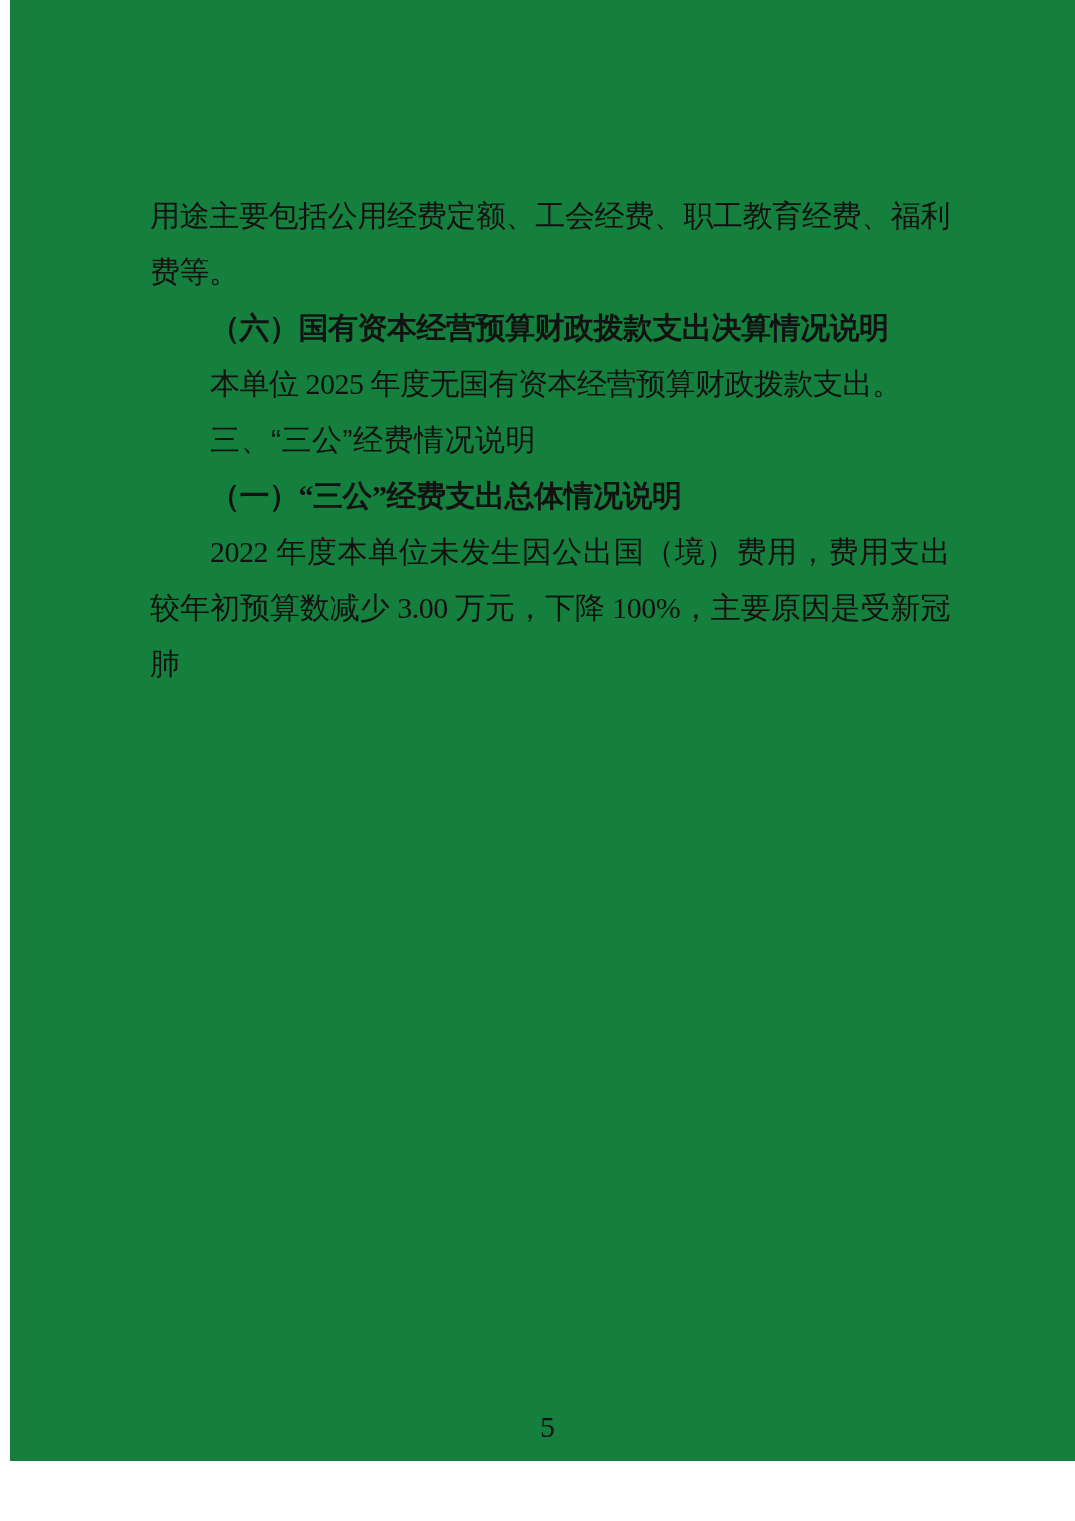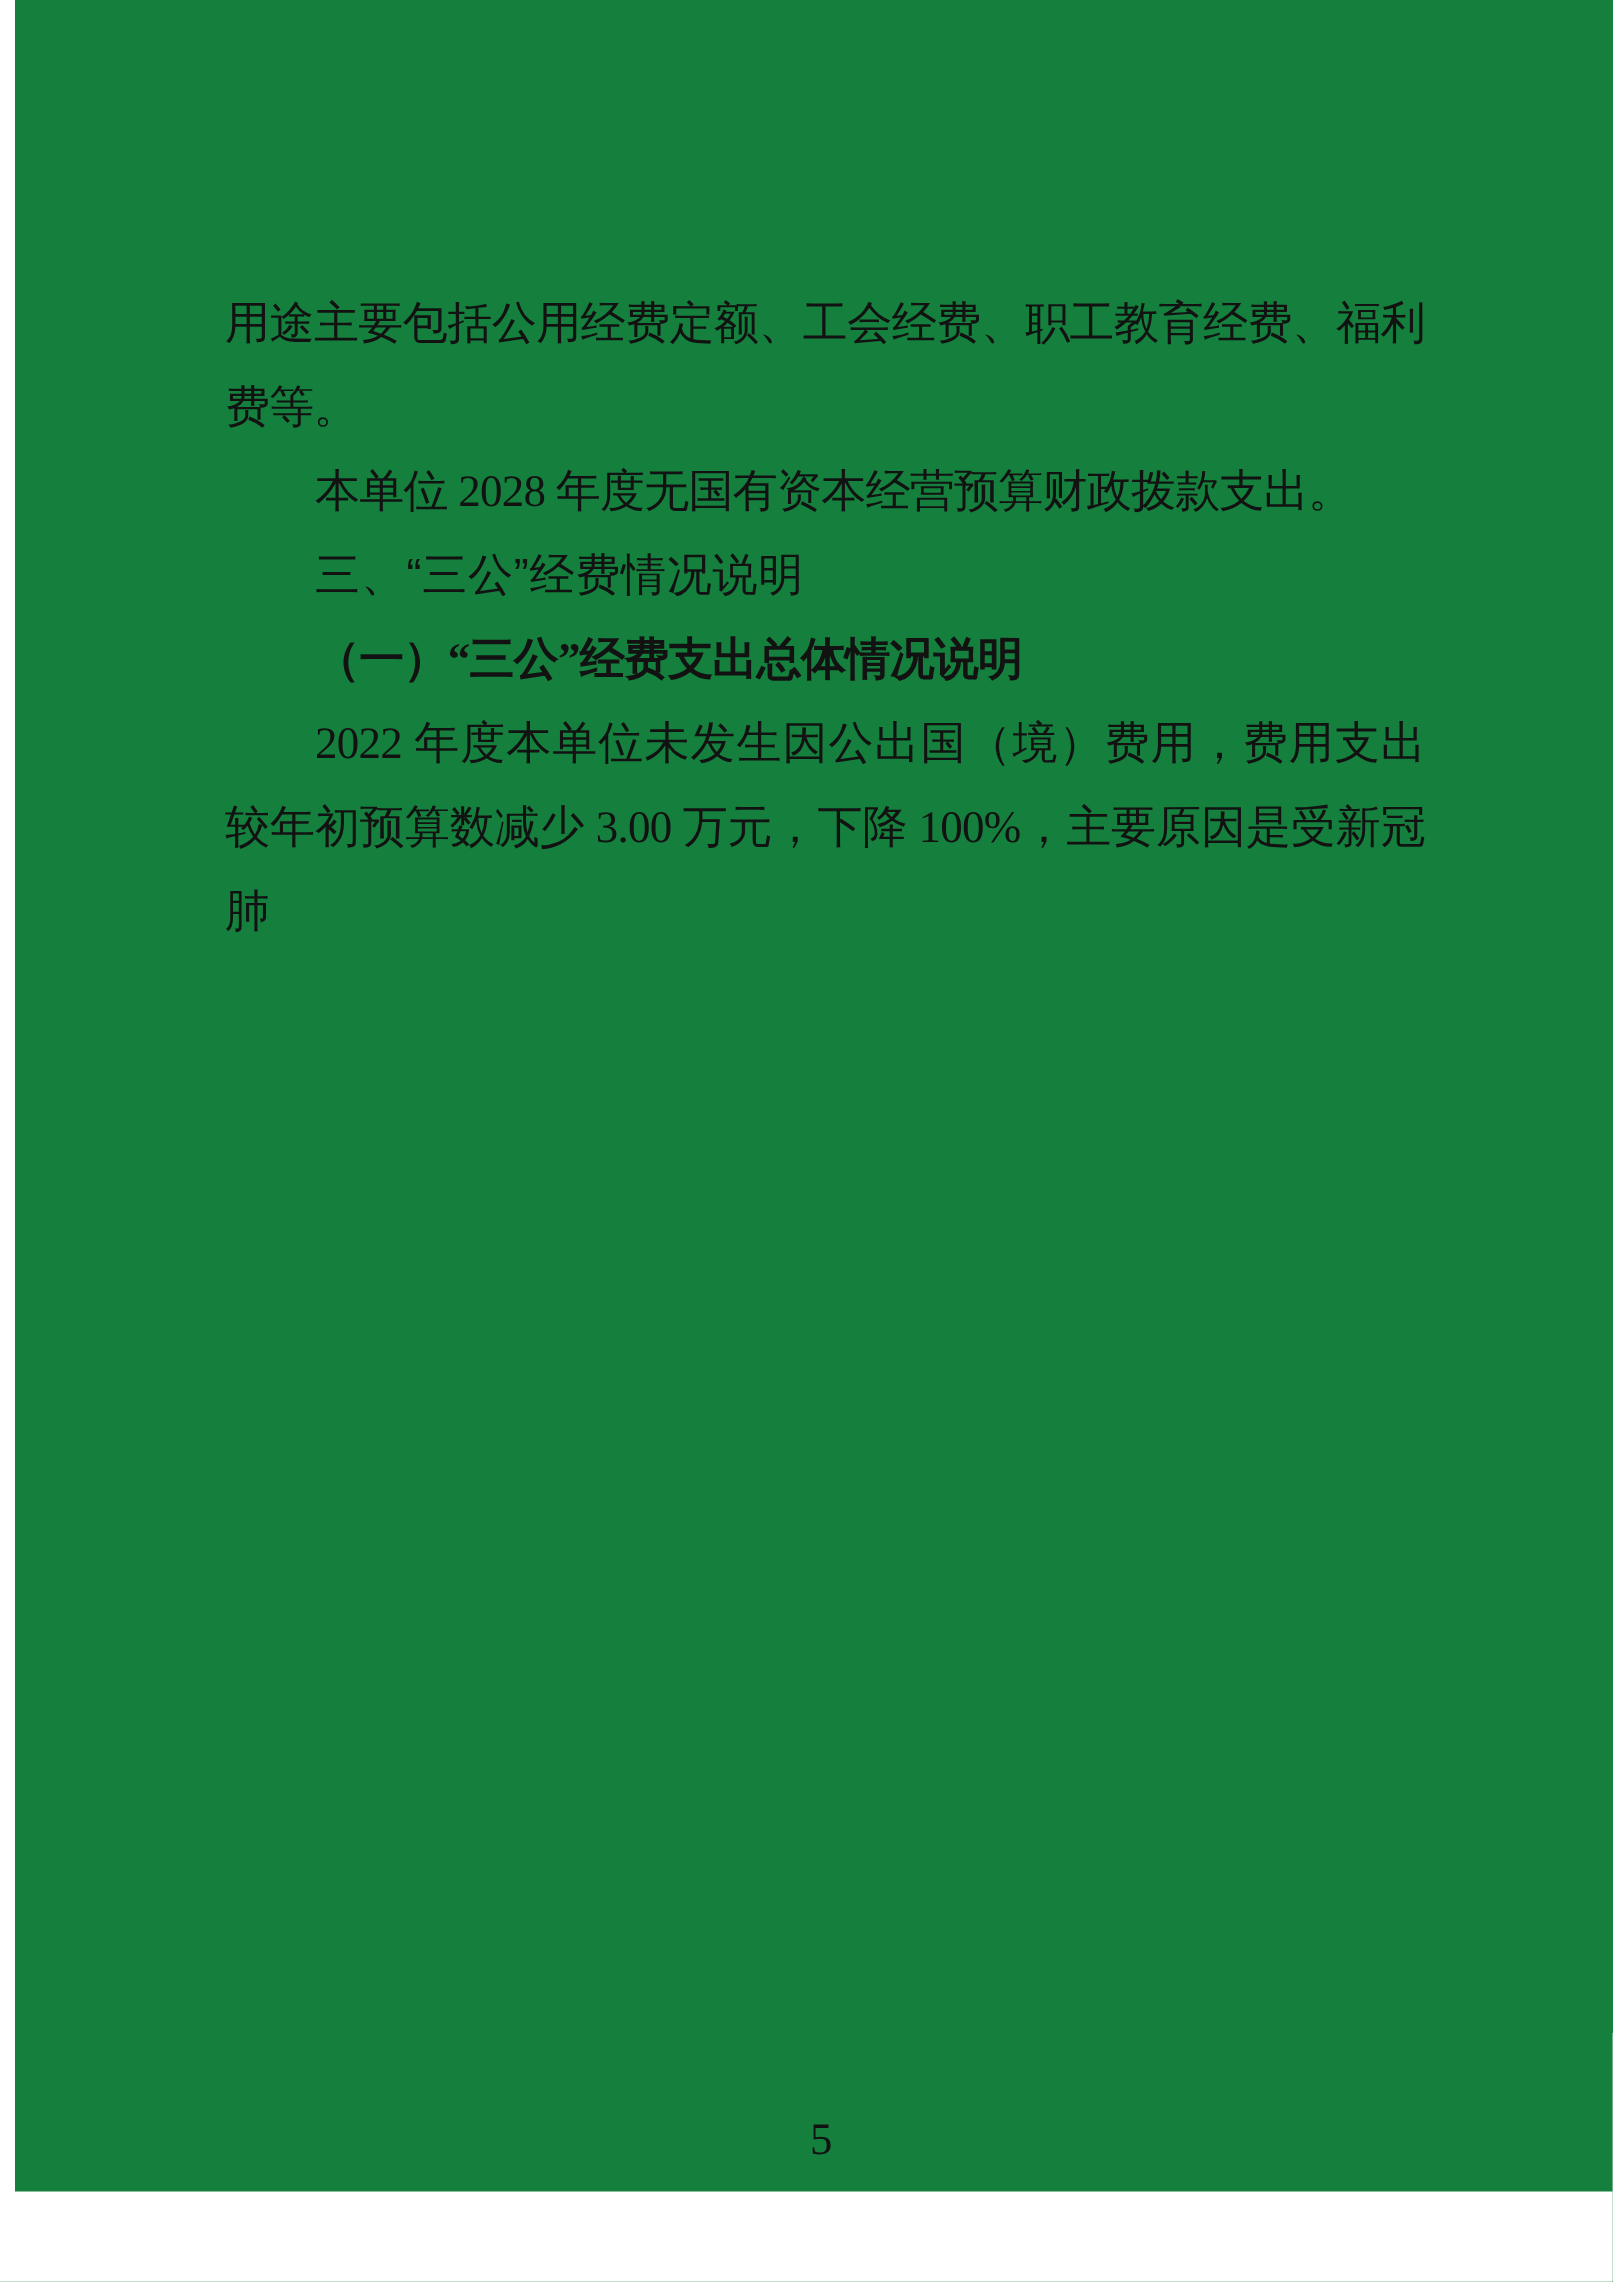--- a/index.html
+++ b/index.html
@@ -61,19 +61,20 @@
     line-height: 56px;
     color: #121212;
   }
 </style>
 </head>
 <body>
 
 <div class="doc-page">
   <div class="doc-body" id="doc-body">
       <p class="para no-indent">用途主要包括公用经费定额、工会经费、职工教育经费、福利费等。</p>
-      <p class="para">本单位 2028 年度无国有资本经营预算财政拨款支出。</p>
+      <p class="h-kai">（六）国有资本经营预算财政拨款支出决算情况说明</p>
+      <p class="para">本单位 2025 年度无国有资本经营预算财政拨款支出。</p>
       <p class="h-hei">三、“三公”经费情况说明</p>
       <p class="h-kai">（一）“三公”经费支出总体情况说明</p>
       <p class="para">2022 年度本单位未发生因公出国（境）费用，费用支出较年初预算数减少 3.00 万元，下降 100%，主要原因是受新冠肺</p>
     </div>
   <div class="page-footer">5</div>
 </div>
 
 </body></html>

